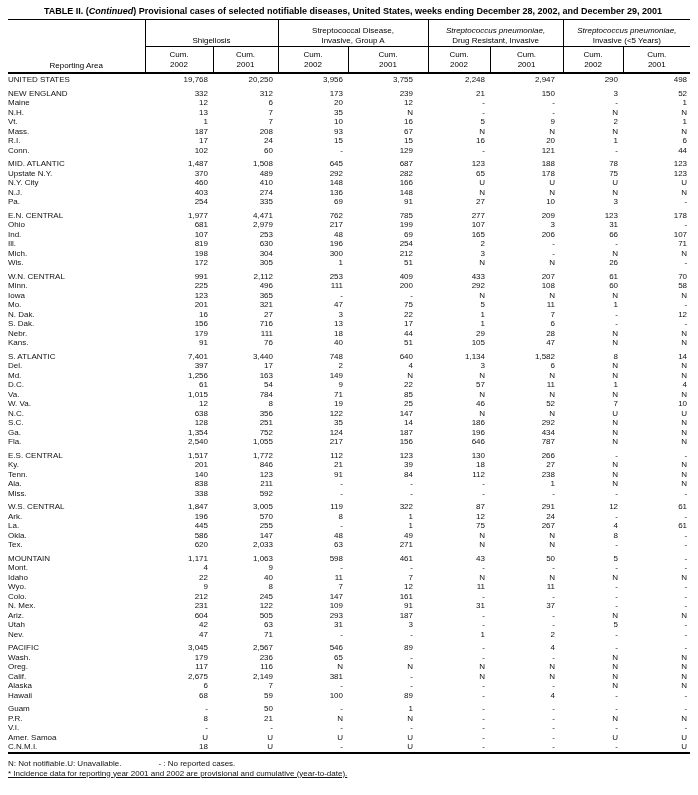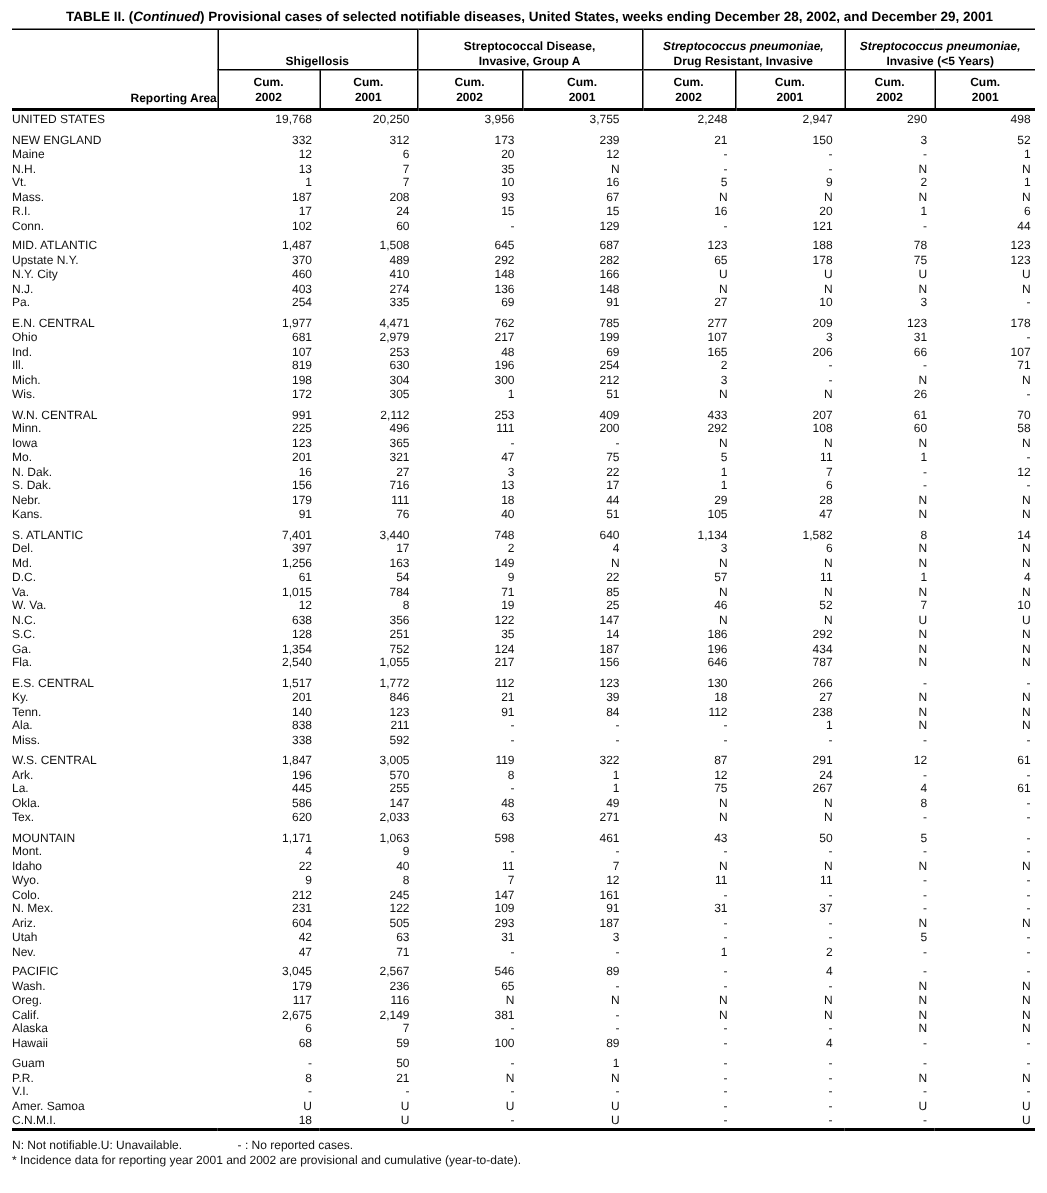--- a/index.html
+++ b/index.html
@@ -12,26 +12,26 @@
 
   .title { font-weight: bold; font-size: 9px; line-height: 11px; color: #000; }
   .title .t-line1 { white-space: nowrap; margin-left: 36px; }
 
   table.datatable {
     border-collapse: collapse; table-layout: fixed;
     width: 682px; margin-top: 2px;
     border-bottom: 2px solid #000;
   }
   thead th {
-    font-size: 8px; font-weight: bold; color: #000;
+    font-size: 8px; font-weight: normal; color: #000;
     padding: 0; vertical-align: bottom;
   }
   thead tr.grp-row th { border-top: 1px solid #000; }
   th.area-th {
-    text-align: right; vertical-align: bottom;
+    text-align: center; vertical-align: bottom;
     border-bottom: 2px solid #000; padding: 0 0 2px 0;
   }
   th.grp {
     border-left: 1px solid #000; border-bottom: 1px solid #000;
     padding: 2px 1px 1px 1px;
   }
   .grp-inner {
     display: flex; flex-direction: column; justify-content: flex-end;
     min-height: 23px; text-align: center; line-height: 9.5px;
   }
@@ -48,21 +48,21 @@
   td.num { text-align: right; padding-right: 5px; }
   tbody tr td:nth-child(5) { padding-right: 15px; }
   tbody tr td:nth-child(7) { padding-right: 8px; }
   tbody tr td:nth-child(9) { padding-right: 3px; }
   tbody.gap td { height: 4px; line-height: 4px; font-size: 1px; padding: 0; }
   tbody.lead td { height: 2px; line-height: 2px; font-size: 1px; padding: 0; }
 
   .legend { font-size: 8px; line-height: 10px; margin-top: 5px; color: #111; }
   .legend .lg-n { }
   .legend .lg-u { margin-right: 37px; }
-  .footnote { font-size: 8px; line-height: 10px; color: #111; }
+  .footnote { font-size: 8px; line-height: 10px; color: #111; text-decoration: underline; }
 </style>
 </head>
 <body>
 
 <div class="page">
 
   <div class="title">
     <div class="t-line1"><span>TABLE II. (</span><span class="it">Continued</span><span>) Provisional cases of selected notifiable diseases, United States, weeks ending December 28, 2002, and December 29, 2001</span></div>
   </div>
 

